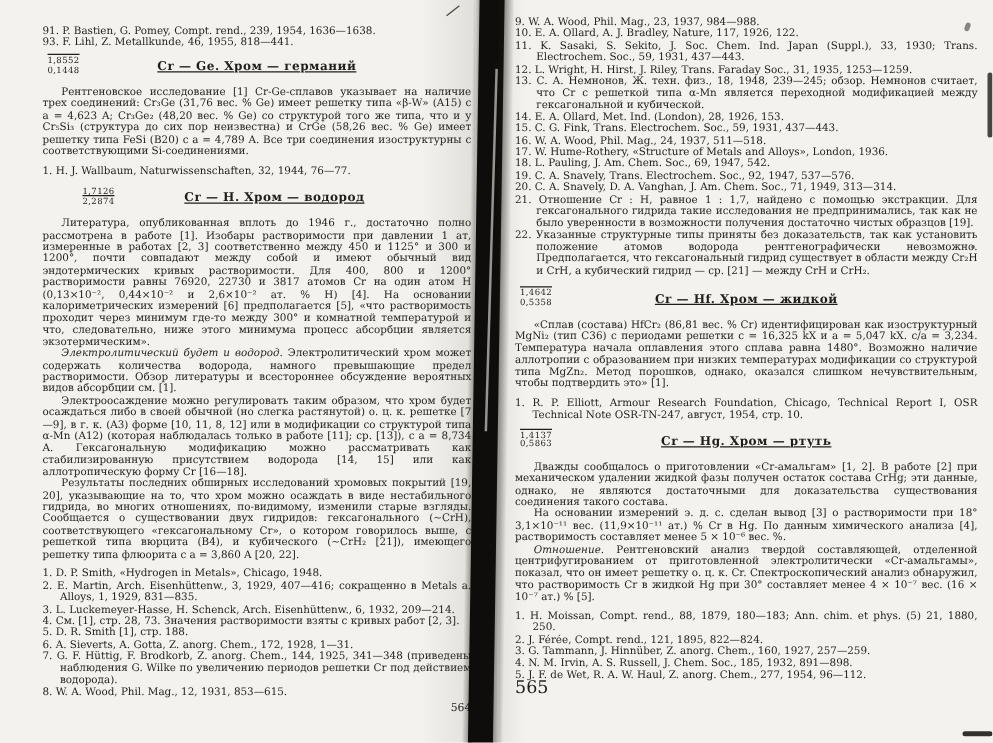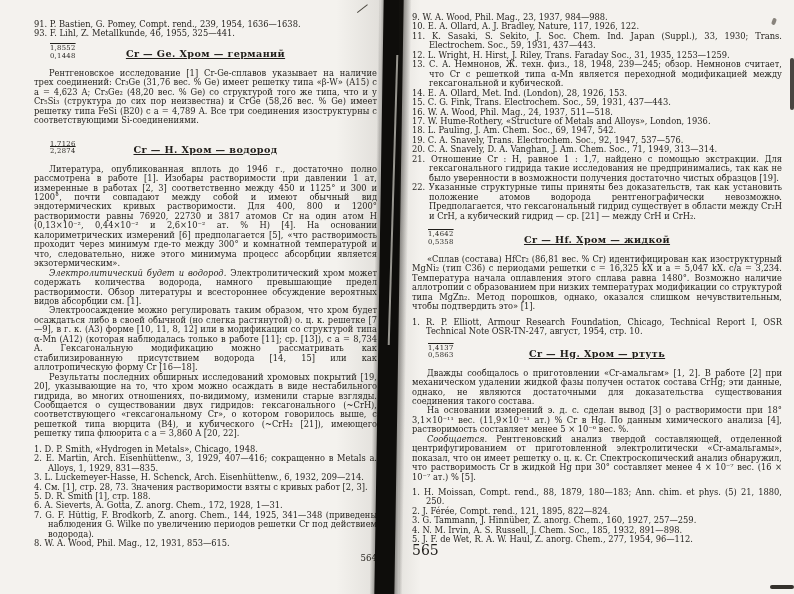--- a/index.html
+++ b/index.html
@@ -11,21 +11,21 @@
   }
   .page{position:absolute;top:0;box-sizing:border-box;font-size:8.3px;line-height:9.45px;text-align:justify;}
   .page-left{left:0;width:380px;height:426px;padding:20px 3px 0 34px;}
   .page-right{left:402px;width:392px;height:594px;padding:13px 12px 0 10px;}
   .ref{padding-left:14px;text-indent:-14px;}
   .ref2{padding-left:17px;text-indent:-17px;}
   .para{text-indent:15px;margin:0;}
   .lead-it{font-style:italic;}
   .sec{position:relative;margin:7px 0 5px 0;min-height:18px;}
   .sec-title{display:block;text-align:center;font-weight:bold;font-size:9.6px;letter-spacing:.4px;padding-top:3px;text-decoration:underline;}
-  .logs{position:absolute;left:16px;top:-1px;font-size:6.8px;line-height:7.6px;text-align:left;letter-spacing:.3px;}
+  .logs{position:absolute;left:4px;top:-1px;font-size:6.8px;line-height:7.6px;text-align:left;letter-spacing:.3px;}
   .ovl{text-decoration:overline;}
   .pgnum-l{margin-top:5px;text-align:right;font-size:8.6px;}
   .pgnum-r{margin-top:1px;font-size:14px;padding-right:4px;}
   .gap-s{height:6px;}
   
   .gutter{position:absolute;left:379px;top:-8px;width:20px;height:612px;background:#0e0d0b;transform:rotate(0.9deg);border-radius:3px;}
   .gutter-edge{position:absolute;left:374px;top:-8px;width:8px;height:612px;background:linear-gradient(to right,rgba(20,18,15,0),rgba(20,18,15,.55));transform:rotate(0.9deg);}
   .gutter-edge2{position:absolute;left:398px;top:-8px;width:9px;height:612px;background:linear-gradient(to left,rgba(20,18,15,0),rgba(20,18,15,.5));transform:rotate(0.9deg);}
   .gutter-crack{position:absolute;left:392px;top:55px;width:1.5px;height:290px;background:#b9b6af;transform:rotate(1.7deg);opacity:.8;}
   .shade-left{position:absolute;left:336px;top:0;width:44px;height:594px;background:linear-gradient(to right,rgba(60,55,45,0),rgba(60,55,45,.10));}
@@ -37,36 +37,37 @@
   .mark-dot{position:absolute;left:777px;top:196px;width:3px;height:3px;background:#55504a;border-radius:50%;opacity:.7;}
   .mark-br{position:absolute;left:770px;top:585px;width:24px;height:4px;background:#34312c;border-radius:2px;}
 </style>
 </head>
 <body>
 
 <div class="page page-left">
 
   <div>
     <div class="ref">91. P. Bastien, G. Pomey, Compt. rend., 239, 1954, 1636—1638.</div>
-    <div class="ref">93. F. Lihl, Z. Metallkunde, 46, 1955, 325—441.</div>
+    <div class="ref">93. F. Lihl, Z. Metallkunde, 46, 1955, 818—441.</div>
   </div>
 
   <div class="sec">
     <div class="logs">
       <div><span class="ovl">1,8552</span></div>
       <div><span>0,1448</span></div>
     </div>
     <span class="sec-title">Cr — Ge. Хром — германий</span>
   </div>
 
   <p class="para">Рентгеновское исследование [1] Cr-Ge-сплавов указывает на наличие трех соединений: Cr₃Ge (31,76 вес. % Ge) имеет решетку типа «β-W» (A15) с a = 4,623 A; Cr₃Ge₂ (48,20 вес. % Ge) со структурой того же типа, что и у Cr₅Si₃ (структура до сих пор неизвестна) и CrGe (58,26 вес. % Ge) имеет решетку типа FeSi (B20) с a = 4,789 A. Все три соединения изоструктурны с соответствующими Si-соединениями.</p>
 
   <div class="gap-s"></div>
+  <div class="ref">1. H. J. Wallbaum, Naturwissenschaften, 32, 1944, 76—77.</div>
 
-  <div class="sec" style="margin-top:10px;">
+  <div class="sec" style="margin-top:10px;margin-left:28px;">
     <div class="logs">
       <div><span>1,7126</span></div>
       <div><span class="ovl">2,2874</span></div>
     </div>
     <span class="sec-title">Cr — H. Хром — водород</span>
   </div>
 
   <p class="para">Литература, опубликованная вплоть до 1946 г., достаточно полно рассмотрена в работе [1]. Изобары растворимости при давлении 1 ат, измеренные в работах [2, 3] соответственно между 450 и 1125° и 300 и 1200°, почти совпадают между собой и имеют обычный вид эндотермических кривых растворимости. Для 400, 800 и 1200° растворимости равны 76920, 22730 и 3817 атомов Cr на один атом H (0,13×10⁻², 0,44×10⁻² и 2,6×10⁻² ат. % H) [4]. На основании калориметрических измерений [6] предполагается [5], «что растворимость проходит через минимум где-то между 300° и комнатной температурой и что, следовательно, ниже этого минимума процесс абсорбции является экзотермическим».</p>
   <p class="para"><span class="lead-it">Электролитический будет и водород.</span><span> Электролитический хром может содержать количества водорода, намного превышающие предел растворимости. Обзор литературы и всестороннее обсуждение вероятных видов абсорбции см. [1].</span></p>
   <p class="para">Электроосаждение можно регулировать таким образом, что хром будет осаждаться либо в своей обычной (но слегка растянутой) о. ц. к. решетке [7—9], в г. к. (A3) форме [10, 11, 8, 12] или в модификации со структурой типа α-Mn (A12) (которая наблюдалась только в работе [11]; ср. [13]), с a = 8,734 A. Гексагональную модификацию можно рассматривать как стабилизированную присутствием водорода [14, 15] или как аллотропическую форму Cr [16—18].</p>
@@ -122,21 +123,21 @@
   <div class="sec" style="margin-top:9px;">
     <div class="logs">
       <div><span class="ovl">1,4137</span></div>
       <div><span>0,5863</span></div>
     </div>
     <span class="sec-title">Cr — Hg. Хром — ртуть</span>
   </div>
 
   <p class="para">Дважды сообщалось о приготовлении «Cr-амальгам» [1, 2]. В работе [2] при механическом удалении жидкой фазы получен остаток состава CrHg; эти данные, однако, не являются достаточными для доказательства существования соединения такого состава.</p>
   <p class="para">На основании измерений э. д. с. сделан вывод [3] о растворимости при 18° 3,1×10⁻¹¹ вес. (11,9×10⁻¹¹ ат.) % Cr в Hg. По данным химического анализа [4], растворимость составляет менее 5 × 10⁻⁶ вес. %.</p>
-  <p class="para"><span class="lead-it">Сообщается.</span><span> Рентгеновский анализ твердой составляющей, отделенной центрифугированием от приготовленной электролитически «Cr-амальгамы», показал, что он имеет решетку о. ц. к. Cr. Спектроскопический анализ обнаружил, что растворимость Cr в жидкой Hg при 30° составляет менее 4 × 10⁻⁷ вес. (16 × 10⁻⁷ ат.) % [5].</span></p>
+  <p class="para"><span class="lead-it">Отношение.</span><span> Рентгеновский анализ твердой составляющей, отделенной центрифугированием от приготовленной электролитически «Cr-амальгамы», показал, что он имеет решетку о. ц. к. Cr. Спектроскопический анализ обнаружил, что растворимость Cr в жидкой Hg при 30° составляет менее 4 × 10⁻⁷ вес. (16 × 10⁻⁷ ат.) % [5].</span></p>
 
   <div class="gap-s"></div>
   <div>
     <div class="ref">1. H. Moissan, Compt. rend., 88, 1879, 180—183; Ann. chim. et phys. (5) 21, 1880, 250.</div>
     <div class="ref">2. J. Férée, Compt. rend., 121, 1895, 822—824.</div>
     <div class="ref">3. G. Tammann, J. Hinnüber, Z. anorg. Chem., 160, 1927, 257—259.</div>
     <div class="ref">4. N. M. Irvin, A. S. Russell, J. Chem. Soc., 185, 1932, 891—898.</div>
     <div class="ref">5. J. F. de Wet, R. A. W. Haul, Z. anorg. Chem., 277, 1954, 96—112.</div>
   </div>
 

